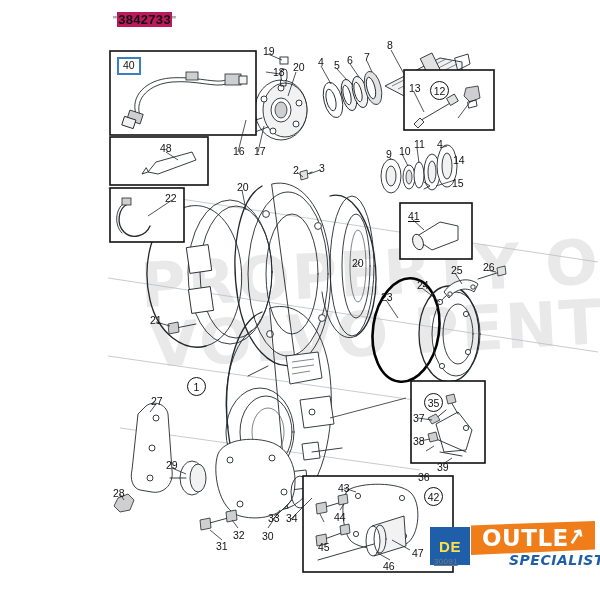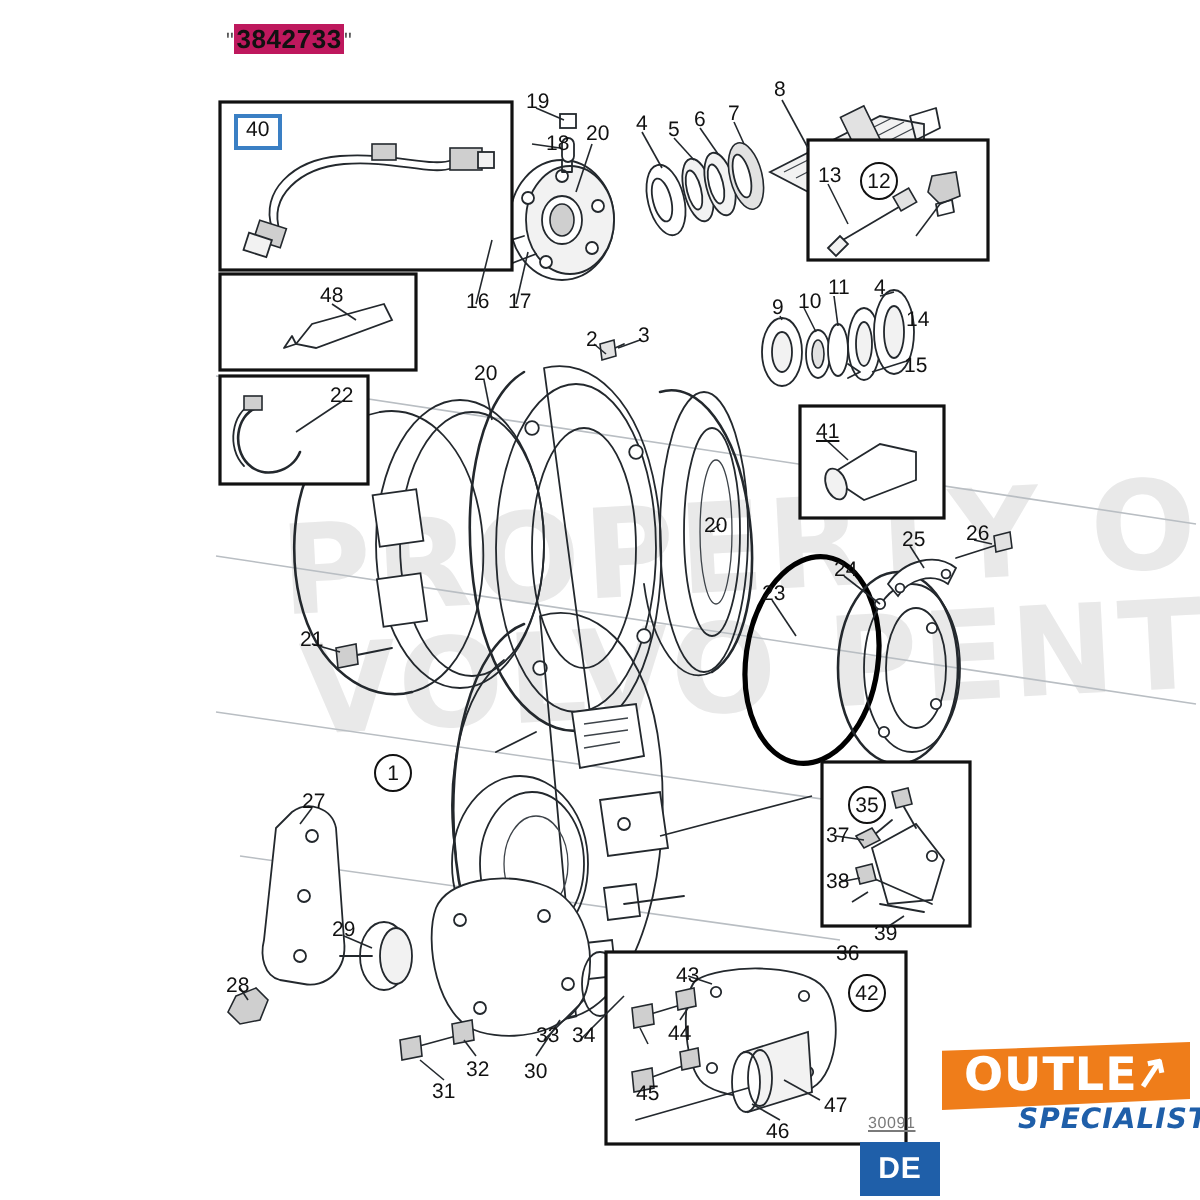--- a/index.html
+++ b/index.html
@@ -39,23 +39,23 @@
   .num{position:absolute;font-size:10.5px;font-weight:400;color:#111;
        font-family:"Liberation Sans",sans-serif;line-height:1;}
   .numc{position:absolute;width:17px;height:17px;border:1px solid #111;
         border-radius:50%;font-size:10.5px;display:flex;align-items:center;
         justify-content:center;color:#111;background:#fff;}
   .numsel{position:absolute;font-size:10.5px;color:#111;border:2px solid #3a7fc4;
           background:#fff;padding:1px 4px 2px;line-height:1;}
 
   
   #logo{position:absolute;left:430px;top:519px;width:165px;height:52px;}
-  #logo .de{position:absolute;left:0;top:8px;width:40px;height:27px;background:#1f5fa9;
-            color:#ffffff;font-weight:700;font-size:15px;display:flex;align-items:center;
-            justify-content:center;letter-spacing:.5px;margin-top:44px;}
+  #logo .de{position:absolute;left:0;top:8px;width:40px;height:38px;background:#1f5fa9;
+            color:#fde047;font-weight:700;font-size:15px;display:flex;align-items:center;
+            justify-content:center;letter-spacing:.5px;}
   #logo .ribbon{position:absolute;left:41px;top:2px;width:124px;height:34px;
                 background:#ef7d1a;clip-path:polygon(0 13%,100% 0,100% 84%,0 100%);}
   #logo .ow{position:absolute;left:52px;top:6px;color:#fff;font-weight:700;
             font-size:23px;letter-spacing:.5px;font-family:"DejaVu Sans",sans-serif;}
   #logo .arrow{position:absolute;left:137px;top:5px;color:#fff;font-size:21px;
                font-weight:700;transform:rotate(-12deg);}
   #logo .spec{position:absolute;left:79px;top:33px;color:#1f5fa9;font-weight:700;
               font-size:14px;font-style:italic;letter-spacing:.5px;
               font-family:"DejaVu Sans",sans-serif;}
   #logo .code{position:absolute;left:4px;top:38px;color:#7a7a7a;font-size:8px;

